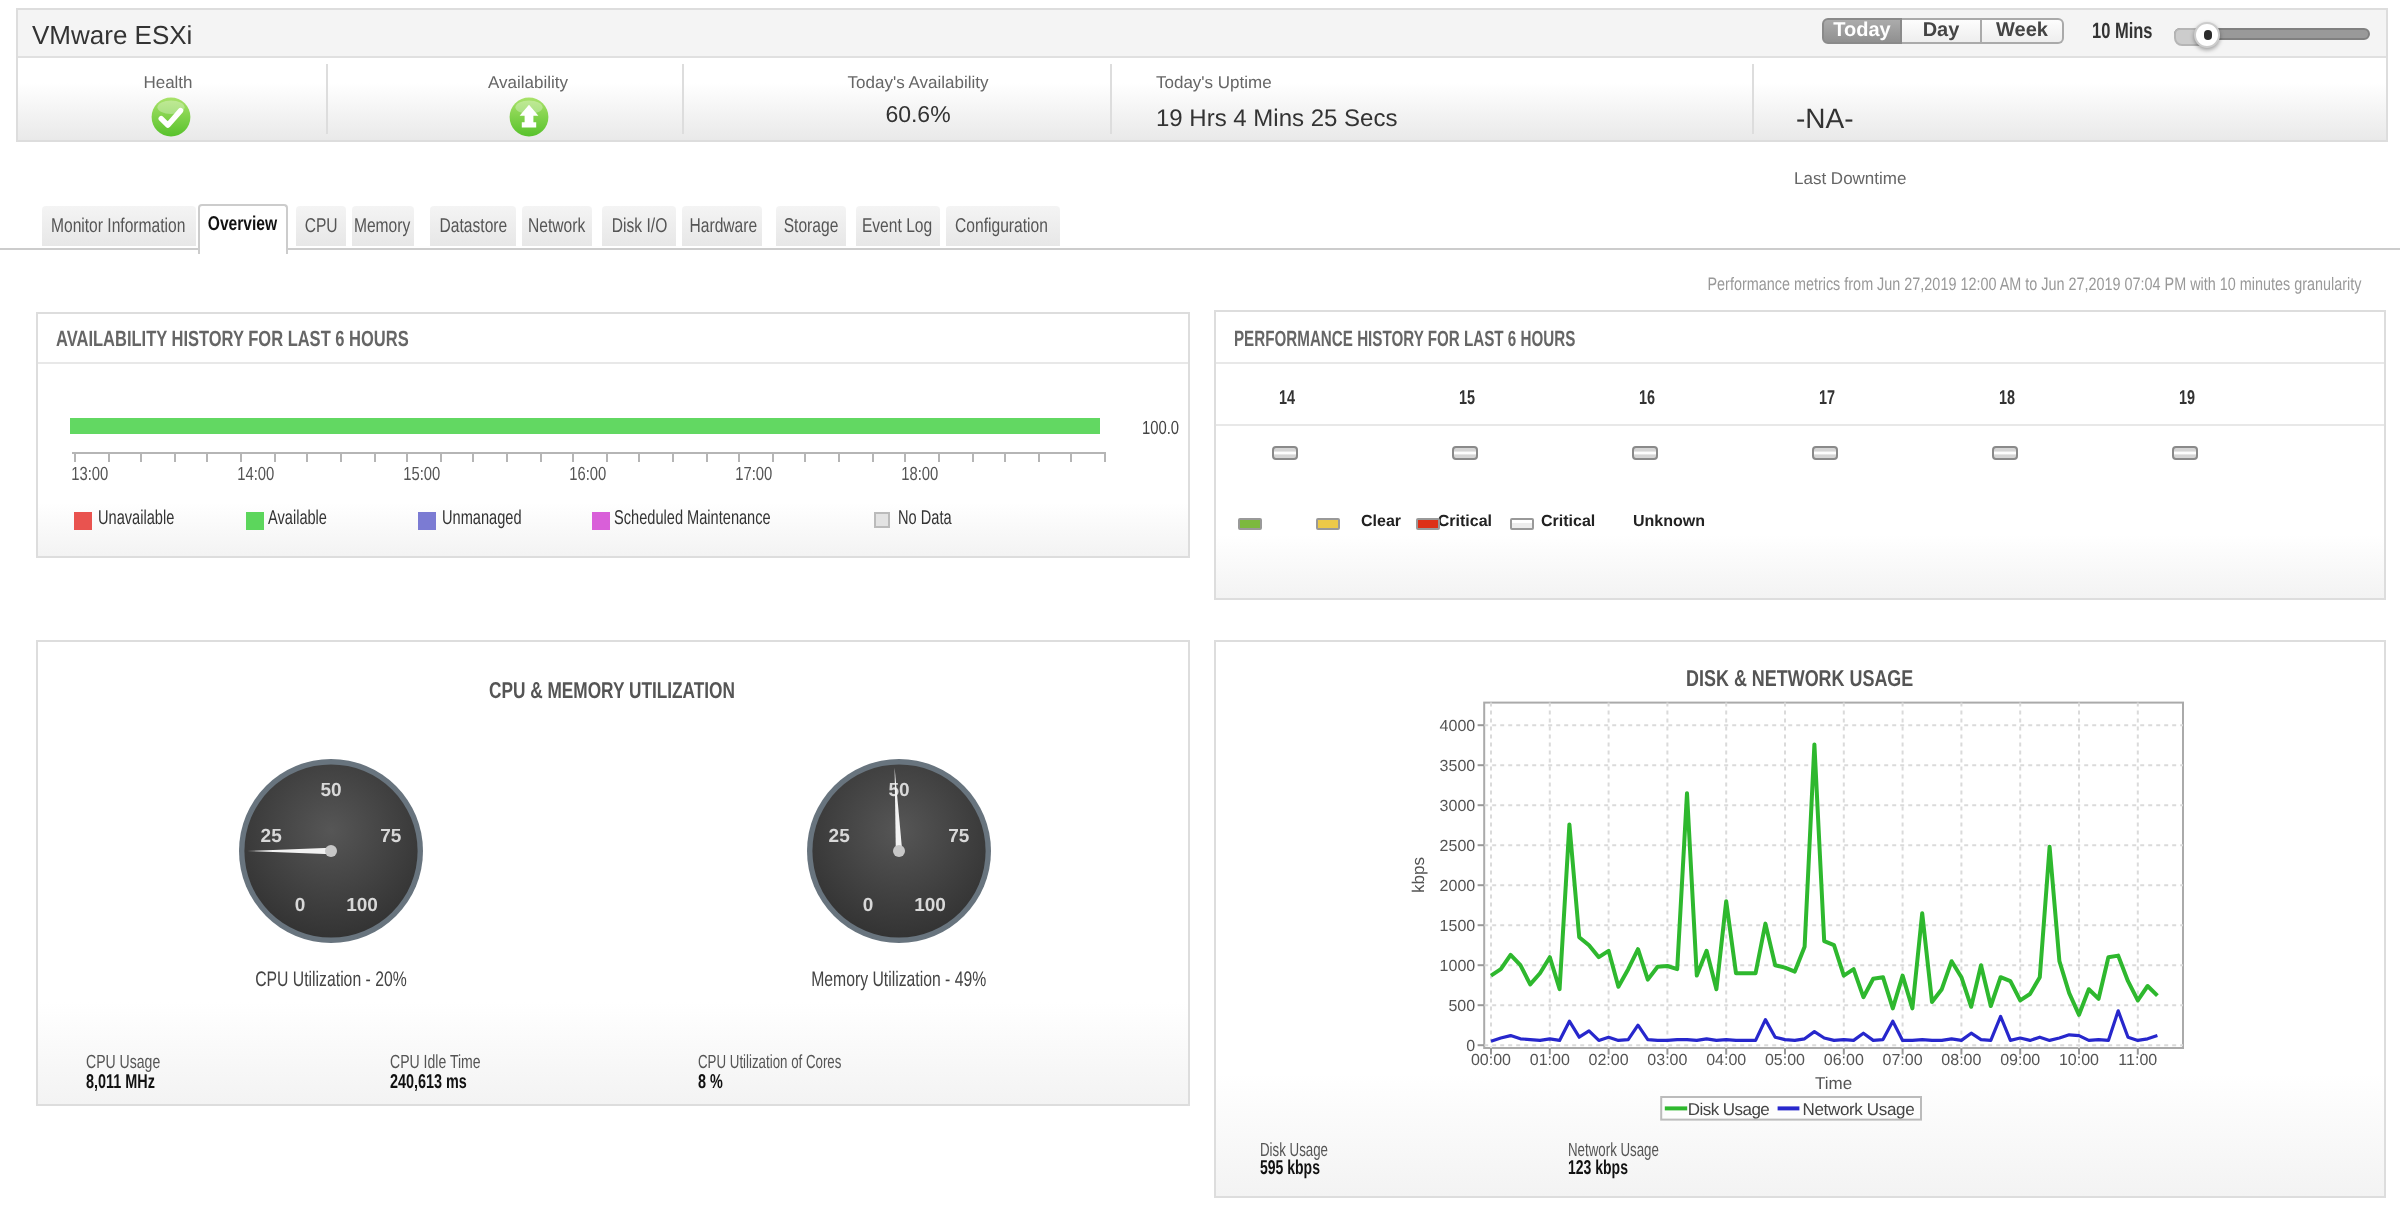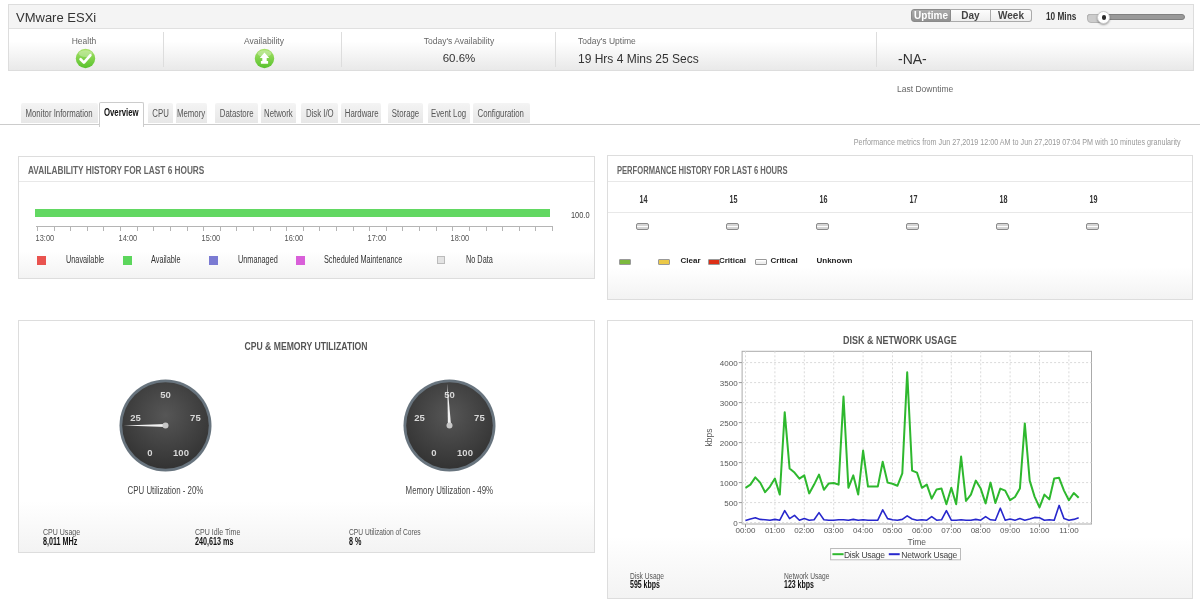--- a/index.html
+++ b/index.html
@@ -38,37 +38,37 @@
 #p3 { left:17.5px; top:320px; width:577px; height:233px; }
 #p4 { left:606.5px; top:320px; width:586px; height:278.5px; }
 .ptitle { position:absolute; left:9px; top:7.5px; font-size:11px; font-weight:bold; color:#666; }
 .pdiv { position:absolute; left:0; width:100%; height:1px; background:#e8e8e8; }
 .ctitle { position:absolute; width:100%; text-align:center; font-size:11.5px; font-weight:bold; color:#555; }
 
 #avbar { left:16.5px; top:52.5px; width:515px; height:8px; background:#62d862; }
 #av100 { left:552.5px; top:52.5px; font-size:9.5px; color:#444; }
 .axlab { position:absolute; top:75px; font-size:9.5px; color:#555; width:30px; text-align:center; }
 .lgsq { position:absolute; width:9px; height:9px; top:99px; }
-.lgtx { position:absolute; font-size:10px; color:#333; top:97px;margin-left:17px; }
+.lgtx { position:absolute; font-size:10px; color:#333; top:97px; }
 
 .hlab { position:absolute; top:37.5px; width:40px; text-align:center; font-size:10px; font-weight:bold; color:#333; }
 .hbox { position:absolute; top:66.5px; width:13px; height:7.5px; background:linear-gradient(#d5d5d5 30%, #fdfdfd 42%, #fdfdfd 58%, #d5d5d5 70%); border:1px solid #8a8a8a; border-radius:2px; }
 .plg { position:absolute; top:102.5px; width:12px; height:6.5px; border:1px solid #999; border-radius:1px; }
 .plgt { position:absolute; top:100px; font-size:8px; font-weight:bold; color:#222;padding-left:48px; }
 
 .stlab { position:absolute; font-size:9.5px; color:#555; }
 .stval { position:absolute; font-size:10px; font-weight:bold; color:#111; }
 .gcap { position:absolute; top:162.5px; width:240px; text-align:center; font-size:10.5px; color:#444; }
 </style>
 </head>
 <body>
 <div class="abs" id="hdrbox"></div>
 <div class="abs" id="topbar"></div>
 <div class="abs" id="title">VMware ESXi</div>
-<div class="tbtn" id="btnToday">Uptime</div>
+<div class="tbtn" id="btnToday">Today</div>
 <div class="tbtn" id="btnDay">Day</div>
 <div class="tbtn" id="btnWeek">Week</div>
 <div class="abs" id="mins"><span class="cx">10 Mins</span></div>
 <div class="abs" id="slTrack"></div>
 <div class="abs" id="slFill"></div>
 <div class="abs" id="slHandle"></div>
 <div class="abs" id="slDot"></div>
 
 <div class="abs" id="strip"></div>
 <div class="sdiv" style="left:163px"></div>

